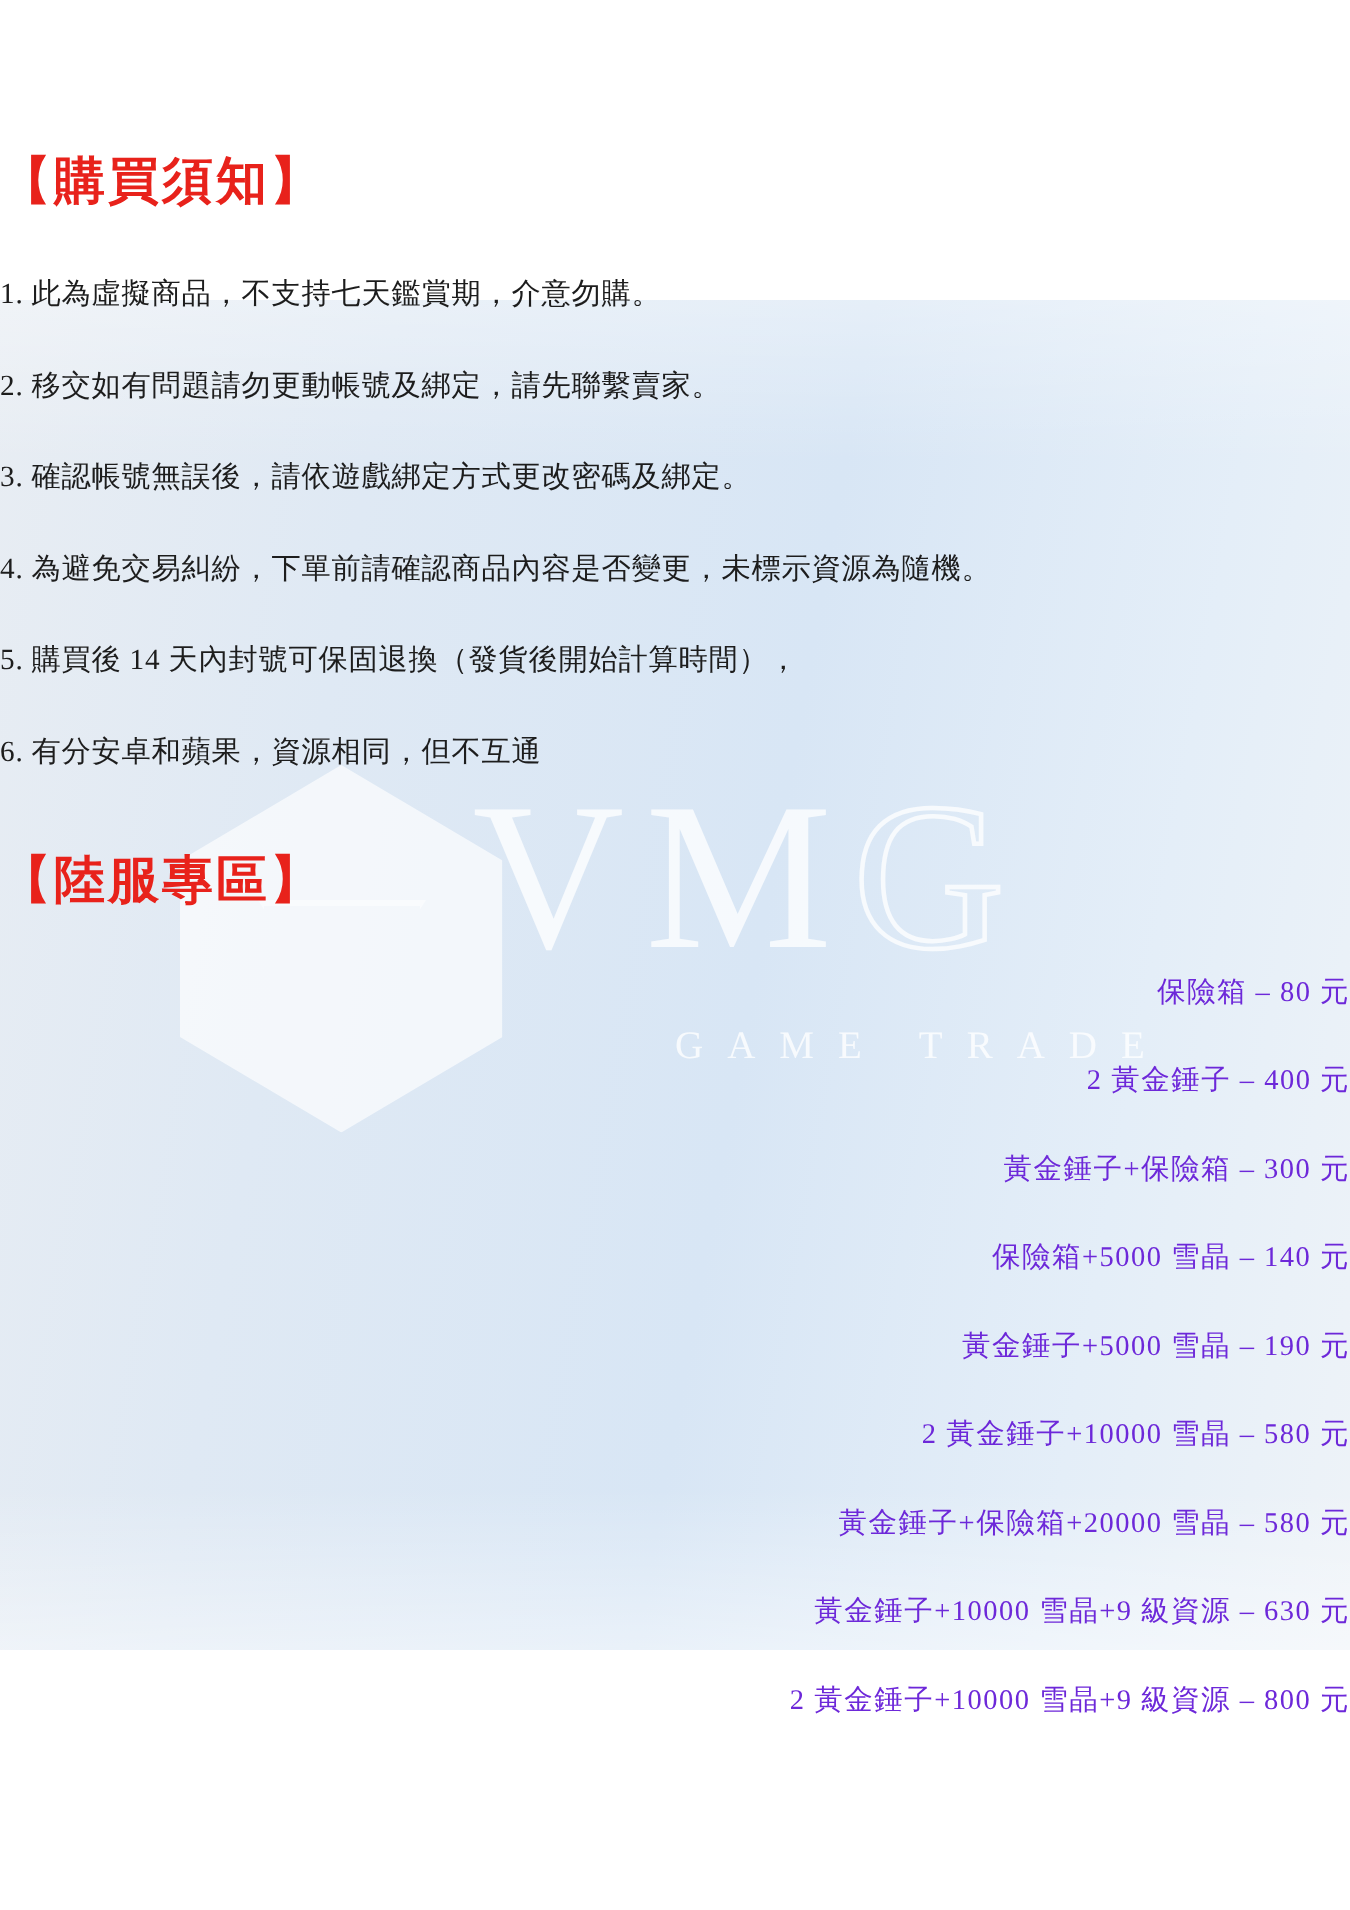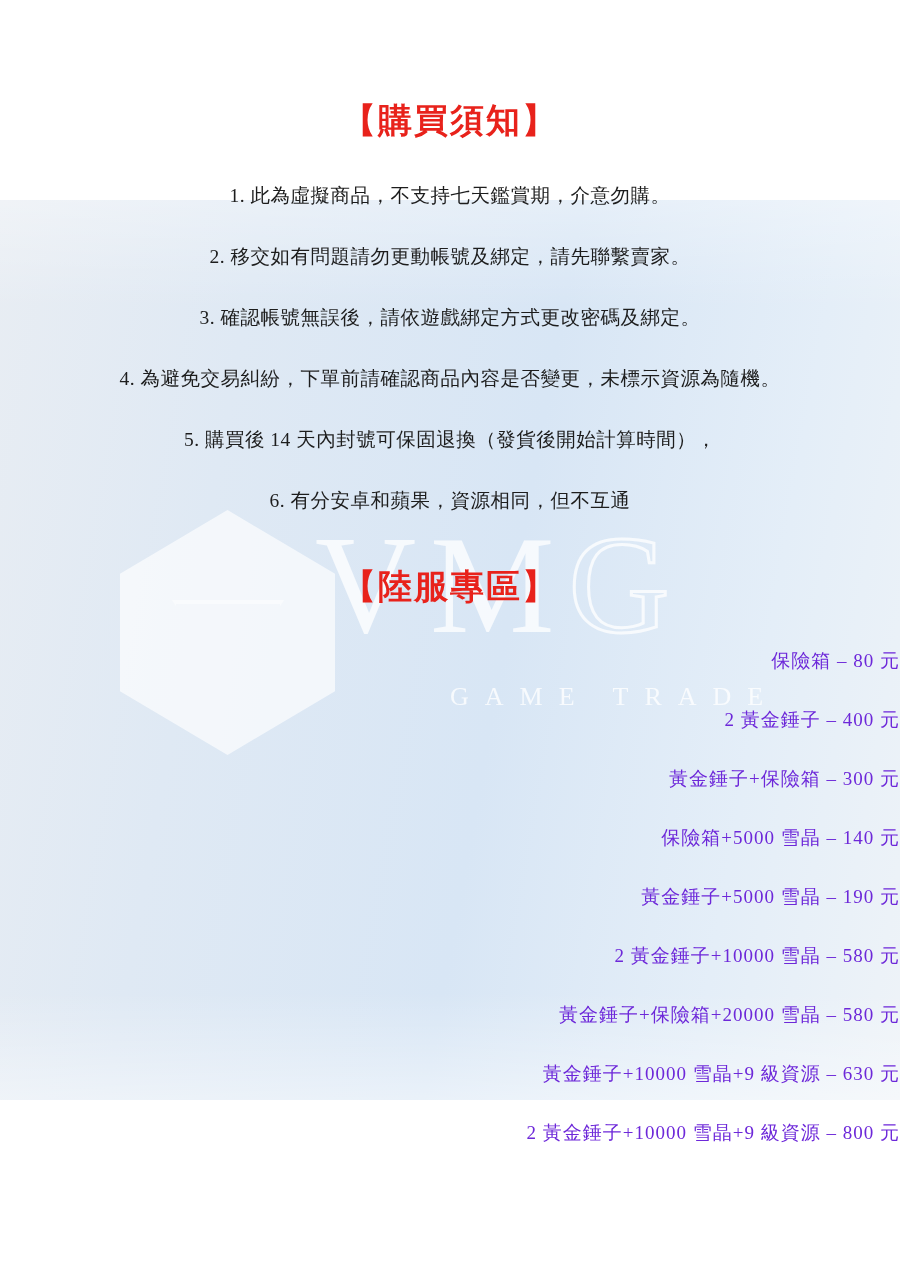--- a/index.html
+++ b/index.html
@@ -92,37 +92,36 @@
   
   .content {
     position: absolute;
     left: 0;
     top: 0;
     width: 900px;
     z-index: 5;
   }
 
   .heading {
-    text-align: center;
     color: #e8221b;
     font-size: 34px;
     font-weight: bold;
     letter-spacing: 2px;
     font-family: "Liberation Serif", "DejaVu Serif", serif;
   }
   #notice-heading { margin-top: 98px; }
   #section-heading { margin-top: 50px; }
 
   .notice-list {
     margin: 0;
     padding: 0;
     list-style: none;
   }
   .notice-line {
-    text-align: center;
+    text-align: left;
     font-size: 19.5px;
     color: #1d1d1d;
     letter-spacing: 0.5px;
     margin-top: 34px;
     font-family: "Liberation Serif", "DejaVu Serif", serif;
   }
   #notice-heading + .notice-list .notice-line:first-child { margin-top: 38px; }
 
   .price-list {
     margin: 0;

